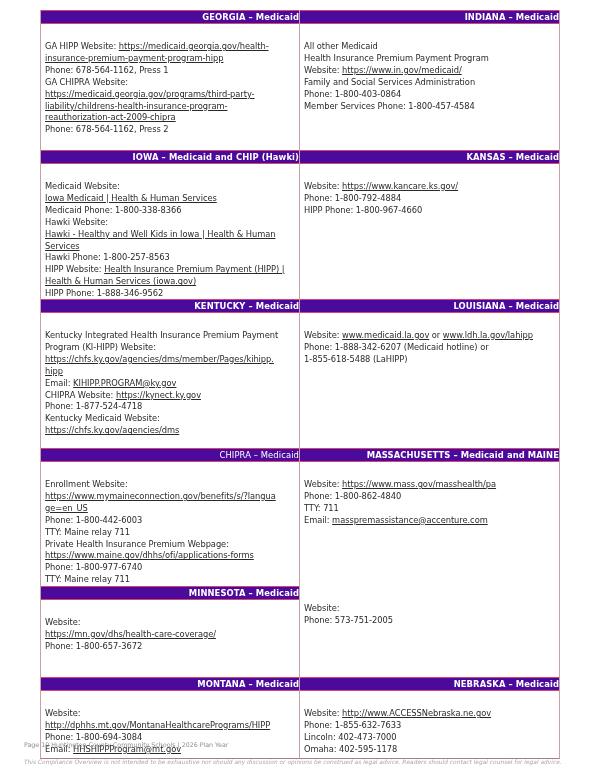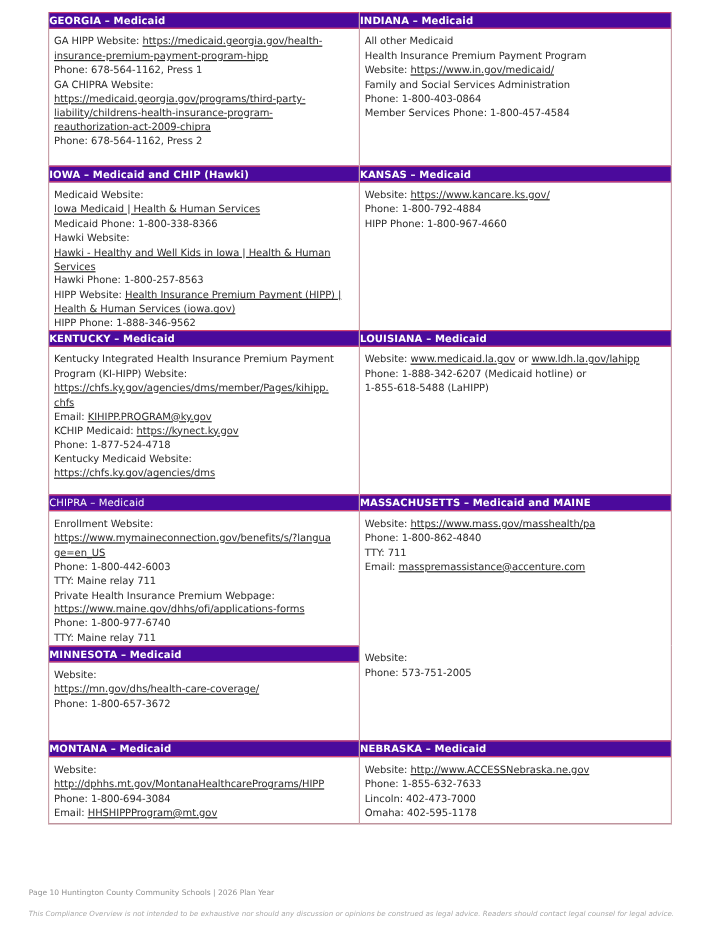--- a/index.html
+++ b/index.html
@@ -3,24 +3,24 @@
 <meta charset="utf-8">
 <style>
   html, body { margin:0; padding:0; background:#ffffff; }
   body { width:600px; height:776px; position:relative; overflow:hidden;
          font-family:"DejaVu Sans", sans-serif; color:#2a2a2a; }
   .grid { position:absolute; left:40px; top:10px; width:520px; }
   .row { display:flex; }
   .cell { width:260px; box-sizing:border-box; border-left:1px solid #c9a0a8; border-right:1px solid #c9a0a8; }
   .cell + .cell { border-left:none; }
   .head { background:#4b0a9c; color:#ffffff; font-weight:bold; font-size:8.4px;
-          text-align:left; height:12px; line-height:12px; letter-spacing:0.1px;
+          text-align:right; height:12px; line-height:12px; letter-spacing:0.1px;
           border-top:1px solid #d6456f; border-bottom:1px solid #d6456f; }
   .head.light { font-weight:normal; }
-  .body { padding:5px 4px 0 4px; font-size:8.3px; line-height:11.9px; letter-spacing:-0.05px; }
+  .body { padding:17px 4px 0 4px; font-size:8.3px; line-height:11.9px; letter-spacing:-0.05px; }
   .body div { white-space:nowrap; }
   a, .link { color:#2a2a2a; text-decoration:underline; }
   .bottom-rule { border-bottom:1px solid #b07a85; }
   .footer1 { position:absolute; left:24px; top:741px; font-size:6.3px; color:#8e8e8e; }
   .footer2 { position:absolute; left:24px; top:759px; font-size:5.9px; color:#a8a8a8; font-style:italic; }
 </style>
 </head>
 <body>
 
 <div class="grid">
@@ -78,23 +78,23 @@
     </div>
   </div>
 
   <div class="row">
     <div class="cell">
       <div class="head">KENTUCKY – Medicaid</div>
       <div class="body" style="height:118px">
         <div>Kentucky Integrated Health Insurance Premium Payment</div>
         <div>Program (KI-HIPP) Website:</div>
         <div><a class="link">https://chfs.ky.gov/agencies/dms/member/Pages/kihipp.</a></div>
-        <div><a class="link">chfs</a></div>
+        <div><a class="link">hipp</a></div>
         <div><span>Email: </span><a class="link">KIHIPP.PROGRAM@ky.gov</a></div>
-        <div><span>KCHIP Medicaid: </span><a class="link">https://kynect.ky.gov</a></div>
+        <div><span>CHIPRA Website: </span><a class="link">https://kynect.ky.gov</a></div>
         <div>Phone: 1-877-524-4718</div>
         <div>Kentucky Medicaid Website:</div>
         <div><a class="link">https://chfs.ky.gov/agencies/dms</a></div>
       </div>
     </div>
     <div class="cell">
       <div class="head">LOUISIANA – Medicaid</div>
       <div class="body" style="height:118px">
         <div><span>Website: </span><a class="link">www.medicaid.la.gov</a><span> or </span><a class="link">www.ldh.la.gov/lahipp</a></div>
         <div>Phone: 1-888-342-6207 (Medicaid hotline) or</div>

